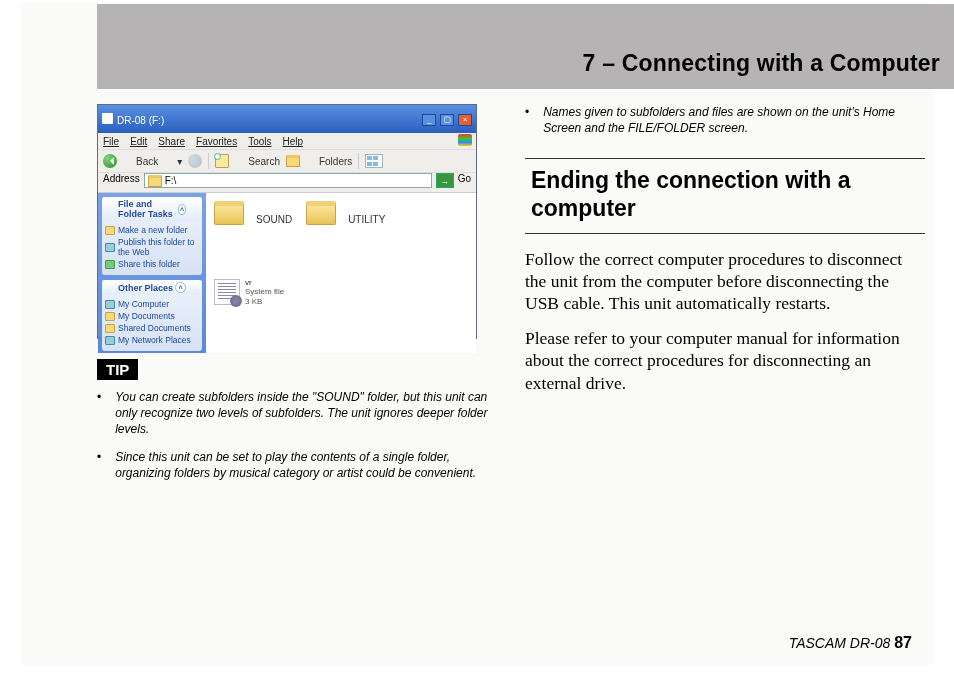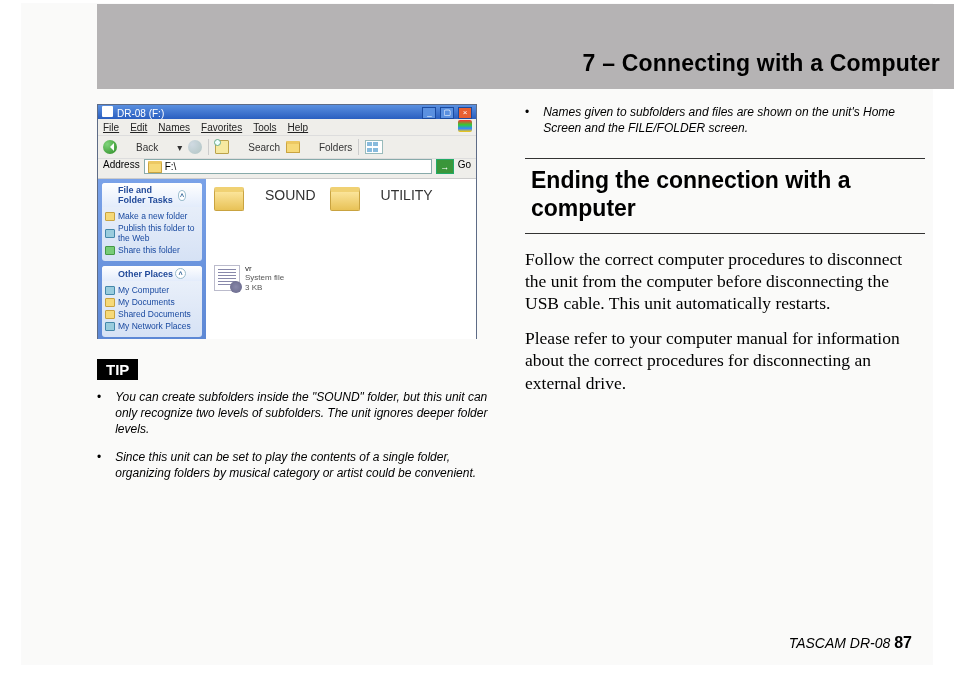--- a/index.html
+++ b/index.html
@@ -6,21 +6,21 @@
   body{width:954px;height:686px;background:#fff;font-family:"Helvetica Neue",Arial,sans-serif;color:#000;position:relative;overflow:hidden}
   .sheet{position:absolute;left:22px;top:4px;width:910px;height:660px;background:#fafaf9;box-shadow:0 0 0 1px rgba(0,0,0,.02)}
   .hdrbar{position:absolute;left:75px;top:0;width:857px;height:85px;background:#b5b3b4}
   .hdr{position:absolute;right:14px;bottom:12px;font-weight:800;font-size:23px;letter-spacing:.2px}
   .col{position:absolute;top:100px;width:400px}
   .colL{left:75px}
   .colR{left:503px}
 
   
   .shot{border:1px solid #5d6b86;width:380px;height:235px;background:#e8e8ea;font-family:Tahoma,Arial,sans-serif;font-size:10px}
-  .title{background:linear-gradient(#5a90e0,#2a5fc0);color:#fff;height:14px;display:flex;align-items:center;padding:0 4px;justify-content:space-between}
+  .title{background:linear-gradient(#5a90e0,#2a5fc0);color:#fff;height:28px;display:flex;align-items:center;padding:0 4px;justify-content:space-between}
   .ticon{width:11px;height:11px;background:#fff;display:inline-block;margin-right:4px;border-radius:1px}
   .tbtns span{display:inline-block;width:14px;height:12px;margin-left:1px;background:#5a90e0;border:1px solid #1a4aa0;color:#fff;text-align:center;font-size:8px;line-height:10px}
   .tbtns .cl{background:#e86030}
   .menu{background:#efeeea;height:15px;display:flex;align-items:center;gap:11px;padding:8px 5px;color:#222;position:relative}
   .menu .u{text-decoration:underline;text-decoration-skip-ink:none}
   .xp{position:absolute;right:4px;top:1px;width:14px;height:12px;background:linear-gradient(#f33,#3c3 40%,#38f 70%,#fc0);border-radius:2px}
   .tool{background:#efeeea;height:24px;display:flex;align-items:center;gap:6px;padding:0 5px;border-top:1px solid #ddd;border-bottom:1px solid #ddd}
   .btn{display:flex;align-items:center;gap:19px;color:#333}
   .ico{width:14px;height:14px;border-radius:50%;display:inline-block}
   .bk{background:radial-gradient(circle at 30% 30%,#7fd47a,#2a8a22)}
@@ -38,21 +38,21 @@
   .body{display:flex;height:160px}
   .side{width:108px;background:linear-gradient(#7aa2e8,#5d88d5);padding:4px;display:flex;flex-direction:column;gap:5px}
   .panel{background:linear-gradient(#eef3fb,#d6e2f5);border-radius:3px;padding:3px 3px 5px;font-size:8.5px}
   .panel h4{background:linear-gradient(#fff,#e3ecfb);margin:-3px -3px 3px;padding:2px 16px;border-radius:3px 3px 0 0;font-size:9px;font-weight:700;color:#234b9a;display:flex;justify-content:space-between;align-items:center}
   .chev{width:11px;height:11px;border-radius:50%;background:#fff;border:1px solid #9bc;color:#369;font-size:7px;display:flex;align-items:center;justify-content:center}
   .pi{display:flex;align-items:center;gap:3px;color:#1a4aa0;padding:1px 0}
   .pi .ic{width:10px;height:9px;background:#f6d978;border:1px solid #c9a340;border-radius:1px;flex:none}
   .pi .icb{background:#9cd;border-color:#48a}
   .pi .icg{background:#7c7;border-color:#494}
   .main{flex:1;background:#fff;padding:8px;display:flex;gap:14px;align-items:flex-start;flex-wrap:wrap}
-  .fold{display:flex;align-items:flex-start;gap:21px;font-size:14px;color:#333}
+  .fold{display:flex;align-items:flex-end;gap:12px;font-size:10px;color:#333}
   .bigf{width:30px;height:24px;background:linear-gradient(#fbe49a,#e8c257);border:1px solid #c9a340;border-top:5px solid #f0d173;border-radius:2px}
   .file{display:flex;align-items:center;gap:5px;font-size:8px;color:#555;width:100%}
   .sysf{width:26px;height:26px;background:#fff;border:1px solid #bbc;position:relative}
   .sysf::before{content:"";position:absolute;inset:3px;background:repeating-linear-gradient(#88a,#88a 1px,#fff 1px,#fff 3px)}
   .sysf::after{content:"";position:absolute;right:-3px;bottom:-3px;width:12px;height:12px;background:radial-gradient(#88a,#668);border-radius:50%}
   .fmeta{line-height:1.2}
   .fmeta b{color:#222;font-weight:400}
 
   
   .tip{background:#000;color:#fff;font-weight:700;font-size:15px;padding:2px 9px;display:inline-block;margin:20px 0 9px}
@@ -82,21 +82,21 @@
         <span><span class="ticon"></span><span>DR-08 (F:)</span></span>
         <span class="tbtns">
           <span>_</span>
           <span>▢</span>
           <span class="cl">×</span>
         </span>
       </div>
       <div class="menu">
         <span><span class="u">File</span></span>
         <span><span class="u">Edit</span></span>
-        <span><span class="u">Names</span></span>
+        <span><span class="u">Share</span></span>
         <span><span class="u">Favorites</span></span>
         <span><span class="u">Tools</span></span>
         <span><span class="u">Help</span></span>
         <span class="xp"></span>
       </div>
       <div class="tool">
         <span class="btn"><span class="ico bk"></span><span>Back</span> ▾</span>
         <span class="ico fw"></span>
         <span class="sep"></span>
         <span class="btn">

